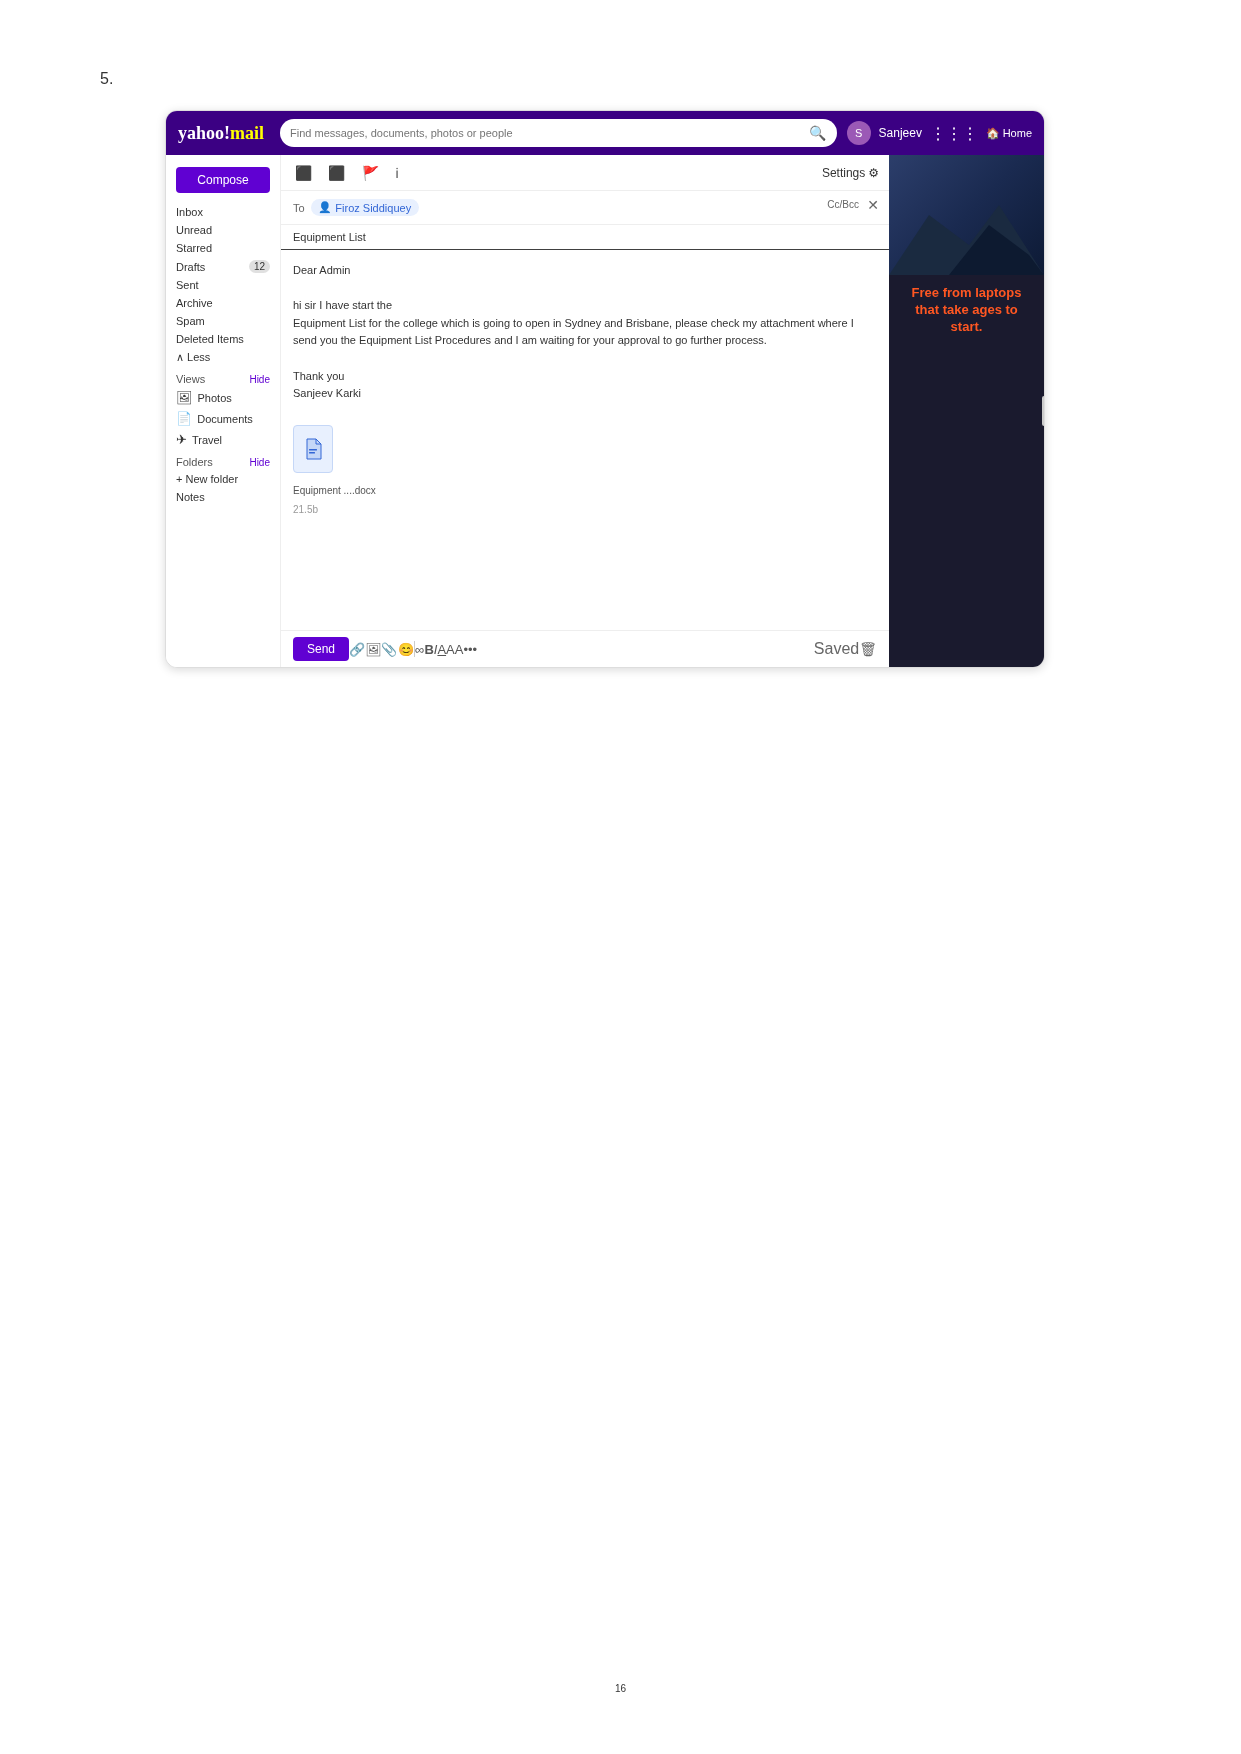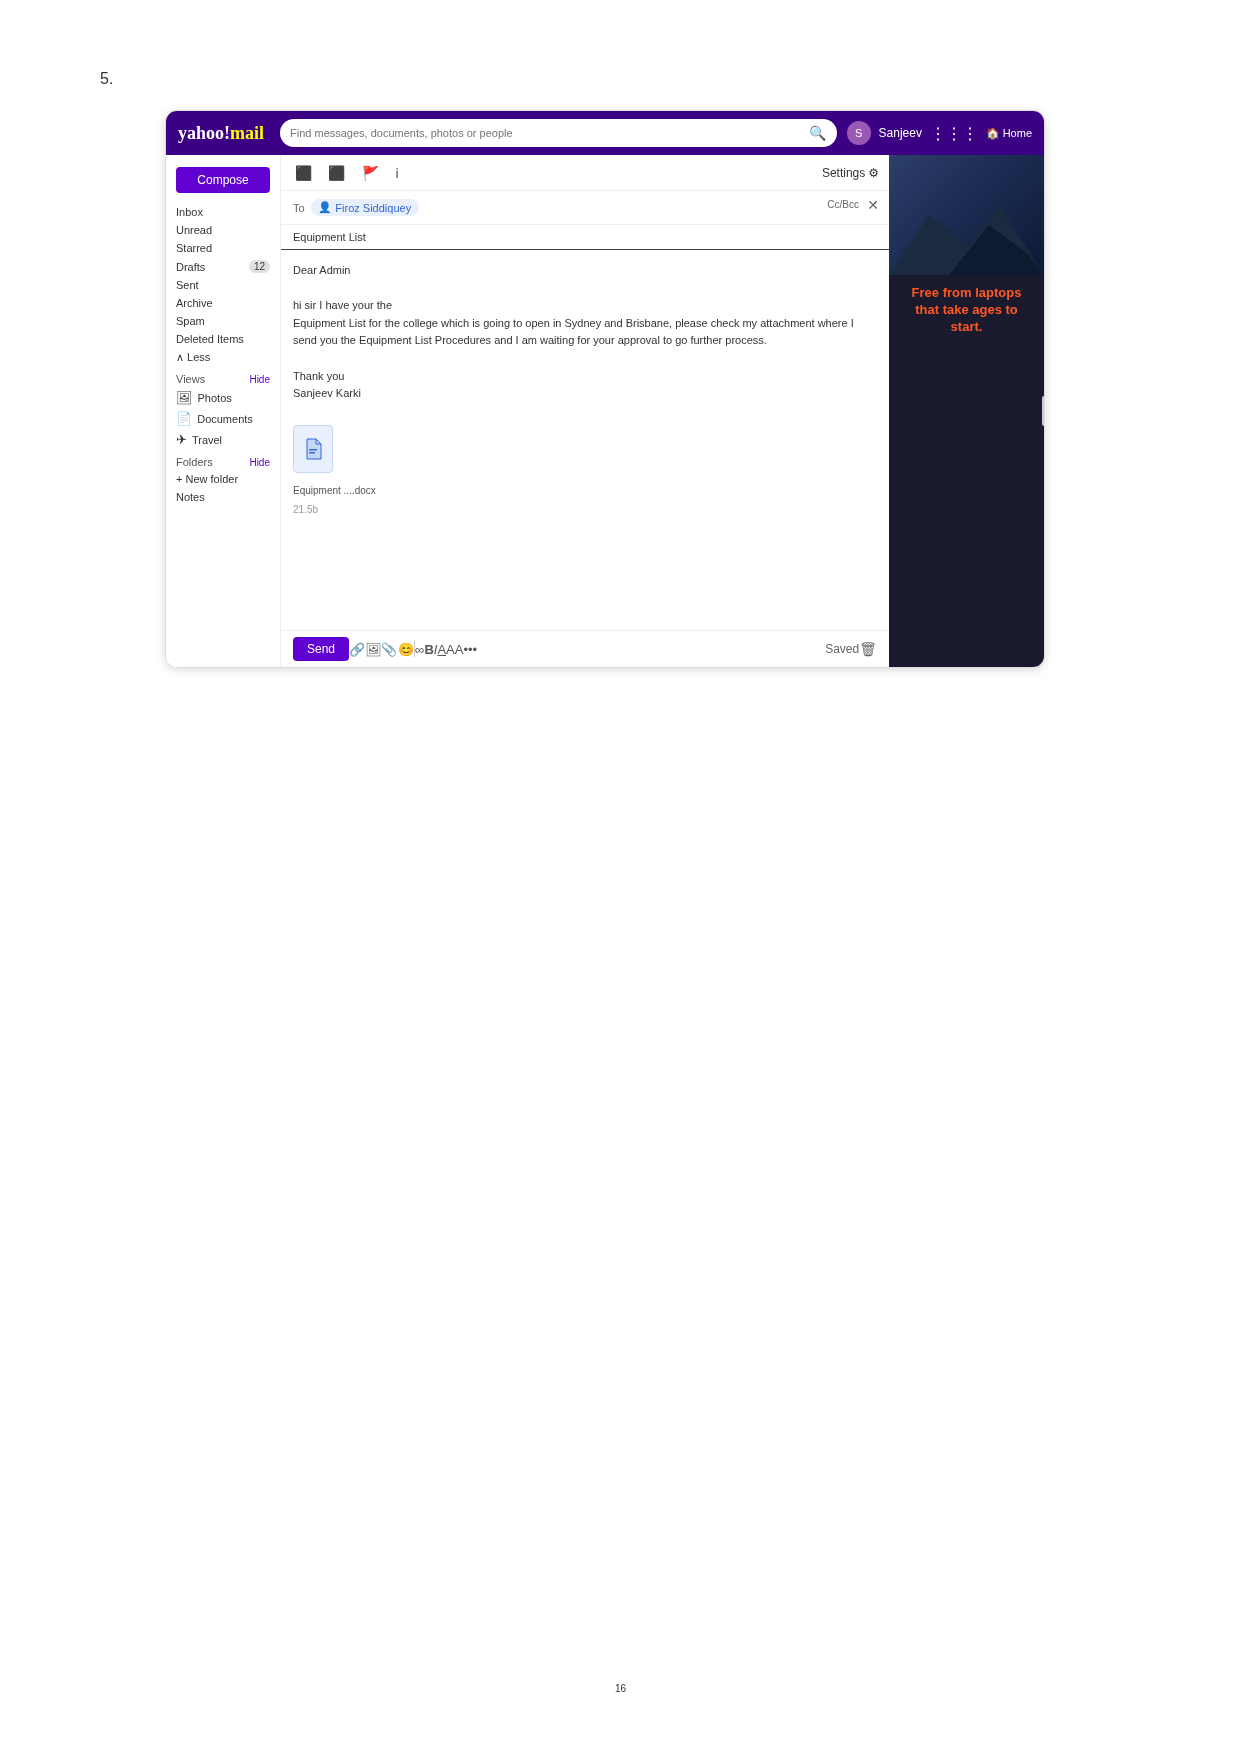--- a/index.html
+++ b/index.html
@@ -372,21 +372,21 @@
     }
 
     .format-separator {
       width: 1px;
       height: 16px;
       background: #ccc;
     }
 
     .saved-text {
       margin-left: auto;
-      font-size: 12px;
+      font-size: 16px;
       color: #666;
     }
 
     .delete-icon {
       color: #666;
       font-size: 14px;
       cursor: pointer;
     }
 
     
@@ -588,21 +588,21 @@
           <button class="close-btn">✕</button>
         </div>
 
         <div class="subject-row">
           <span>Equipment List</span>
         </div>
 
         <div class="email-body-text">
           <div>Dear Admin</div>
           <br>
-          <div>hi sir I have your the</div>
+          <div>hi sir I have start the</div>
           <div>Equipment List for the college which is going to open in Sydney and Brisbane, please check my attachment where I send you the Equipment List Procedures and I am waiting for your approval to go further process.</div>
           <br>
           <div style="white-space:pre-line">Thank you
 Sanjeev Karki</div>
         </div>
 
         <div class="attachment-area">
           <div class="attachment-icon">
             <svg viewBox="0 0 24 24" fill="none" xmlns="http://www.w3.org/2000/svg">
               <path d="M6 2h9l5 5v15H6V2z" fill="#c5d7f7" stroke="#3367d6" stroke-width="1"></path>

